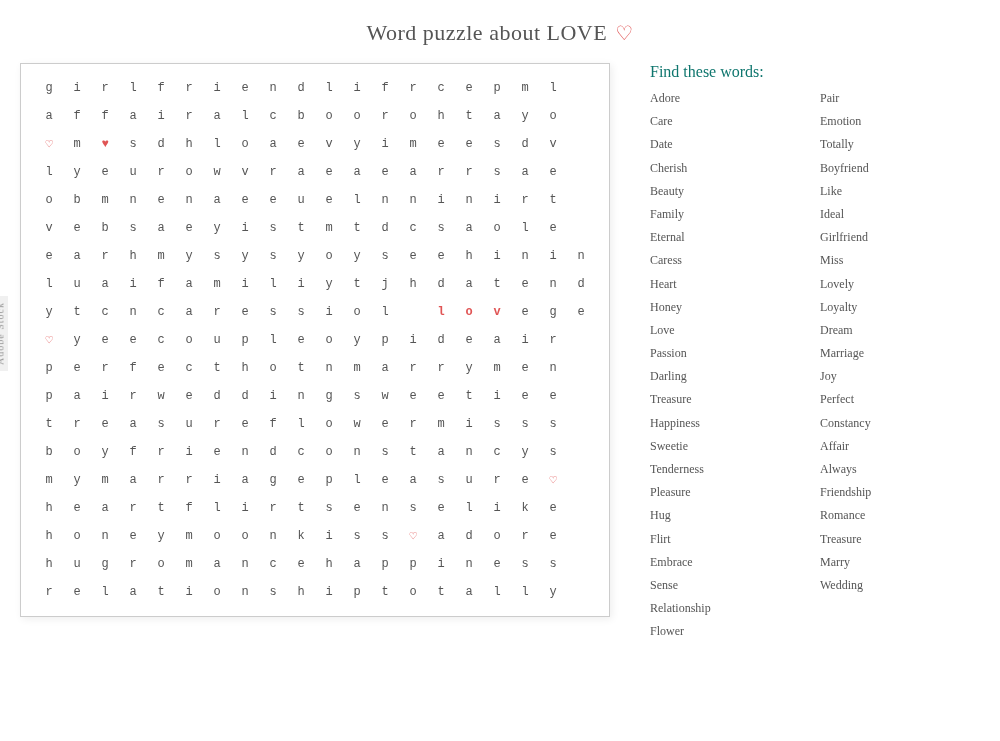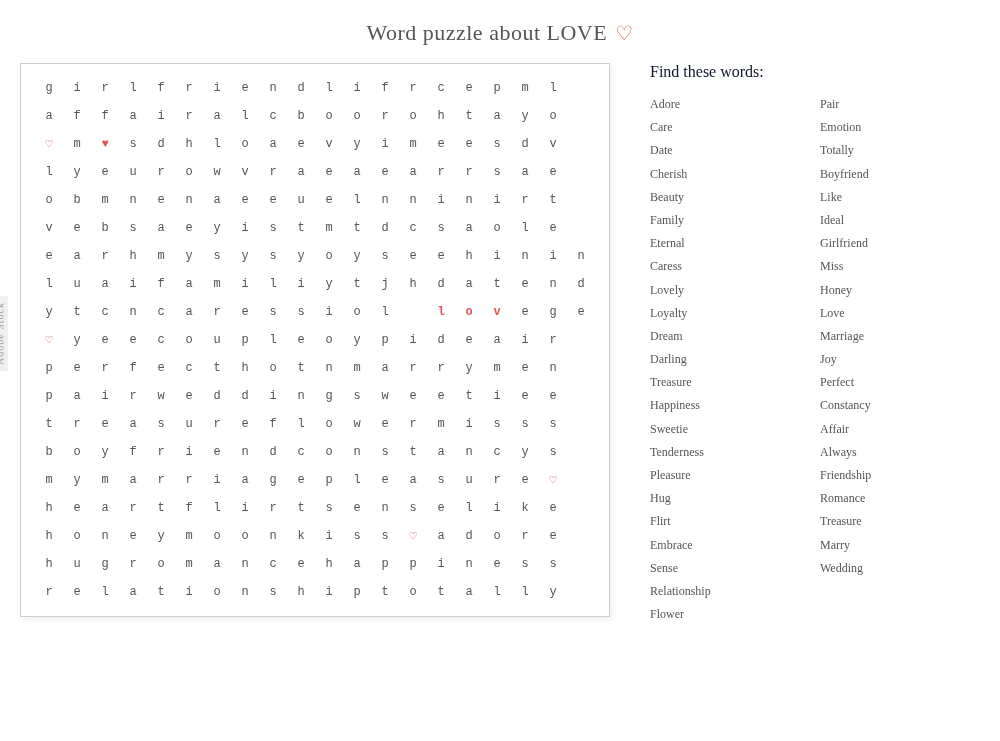--- a/index.html
+++ b/index.html
@@ -63,22 +63,22 @@
     }
     .cell.heart-cell {
       color: #e05555;
     }
     .word-list-container {
       flex: 1;
       padding-left: 10px;
     }
     .word-list-title {
       font-size: 16px;
-      color: #0f172a;
-      margin-bottom: 14px;
+      color: #0f766e;
+      margin-bottom: 8px;
       font-weight: normal;
     }
     .word-list-cols {
       display: grid;
       grid-template-columns: 1fr 1fr;
       column-gap: 10px;
       row-gap: 4px;
     }
     .word-item {
       font-size: 12px;
@@ -504,25 +504,27 @@
         <div class="word-item">Cherish</div>
         <div class="word-item">Boyfriend</div>
         <div class="word-item">Beauty</div>
         <div class="word-item">Like</div>
         <div class="word-item">Family</div>
         <div class="word-item">Ideal</div>
         <div class="word-item">Eternal</div>
         <div class="word-item">Girlfriend</div>
         <div class="word-item">Caress</div>
         <div class="word-item">Miss</div>
+        <div class="word-item">Heart</div>
         <div class="word-item">Lovely</div>
         <div class="word-item">Honey</div>
         <div class="word-item">Loyalty</div>
         <div class="word-item">Love</div>
         <div class="word-item">Dream</div>
+        <div class="word-item">Passion</div>
         <div class="word-item">Marriage</div>
         <div class="word-item">Darling</div>
         <div class="word-item">Joy</div>
         <div class="word-item">Treasure</div>
         <div class="word-item">Perfect</div>
         <div class="word-item">Happiness</div>
         <div class="word-item">Constancy</div>
         <div class="word-item">Sweetie</div>
         <div class="word-item">Affair</div>
         <div class="word-item">Tenderness</div>

